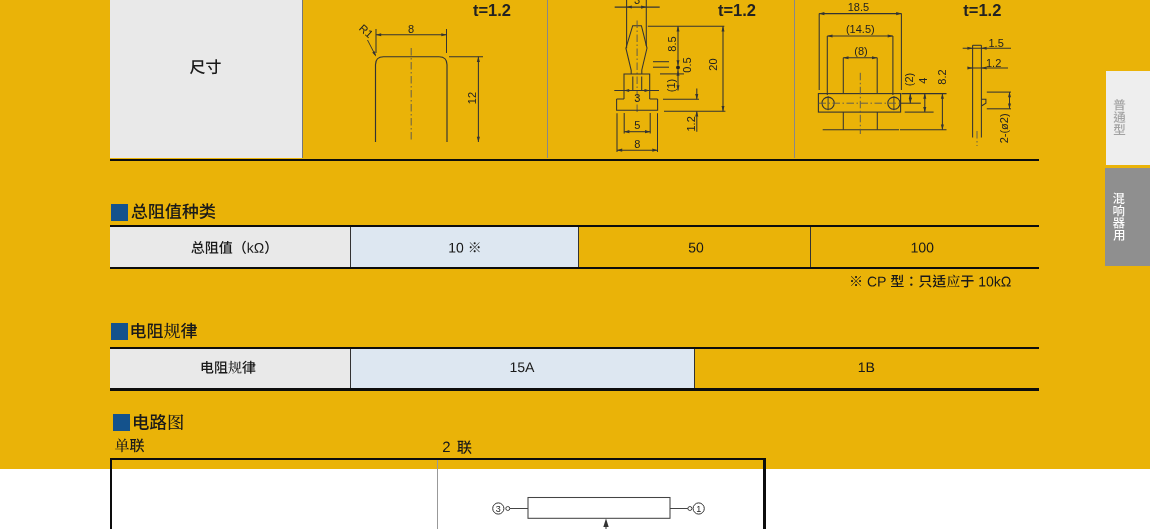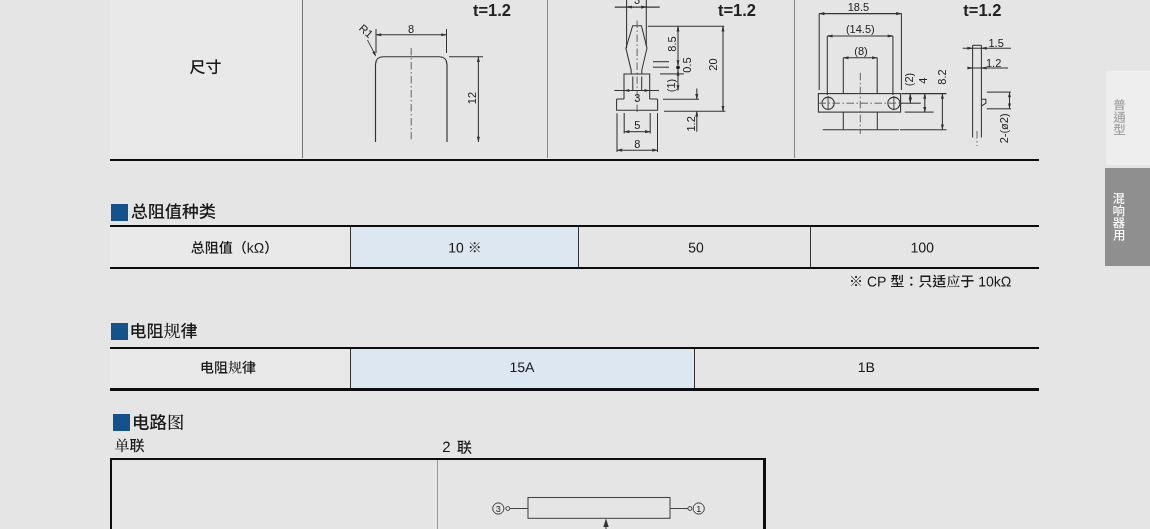--- a/index.html
+++ b/index.html
@@ -1,18 +1,18 @@
 <!DOCTYPE html>
 <html><head>
 <meta charset="utf-8">
 <style>
 * { margin:0; padding:0; box-sizing:border-box; }
 html,body { width:1150px; height:529px; background:#fff; overflow:hidden;
   font-family:"Liberation Sans", sans-serif; }
-#page { position:relative; width:1150px; height:529px; background:#e5e5e5; }
+#page { position:relative; width:1150px; height:469px; background:#eab308; }
 .abs { position:absolute; }
 </style>
 </head>
 <body>
 <div id="page">
 
   <div class="abs" style="left:110px;top:0;width:191.5px;height:158px;background:#e9e9e9;"></div>
   <div class="abs" style="left:301.5px;top:0;width:1px;height:158px;background:#777;"></div>
   <div class="abs" style="left:546.6px;top:0;width:1px;height:158px;background:#888;"></div>
   <div class="abs" style="left:793.8px;top:0;width:1px;height:158px;background:#888;"></div>

